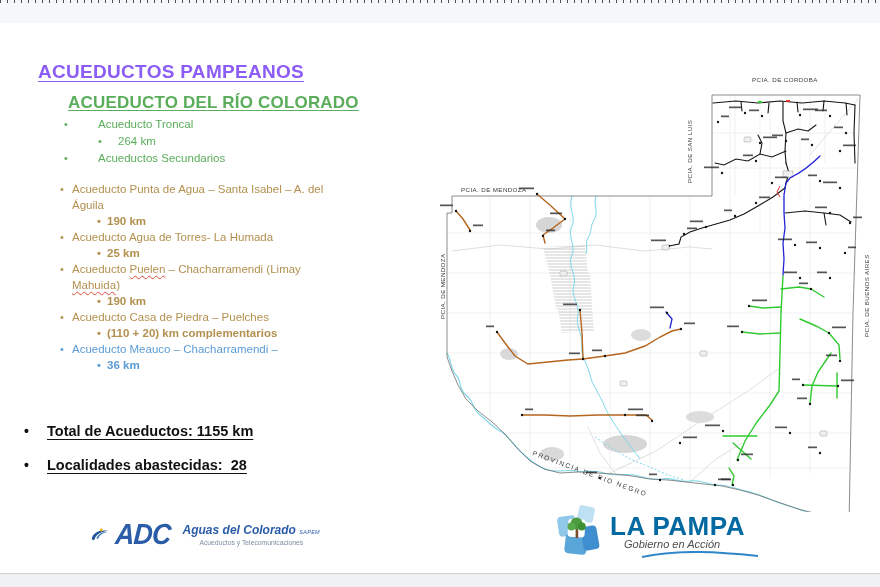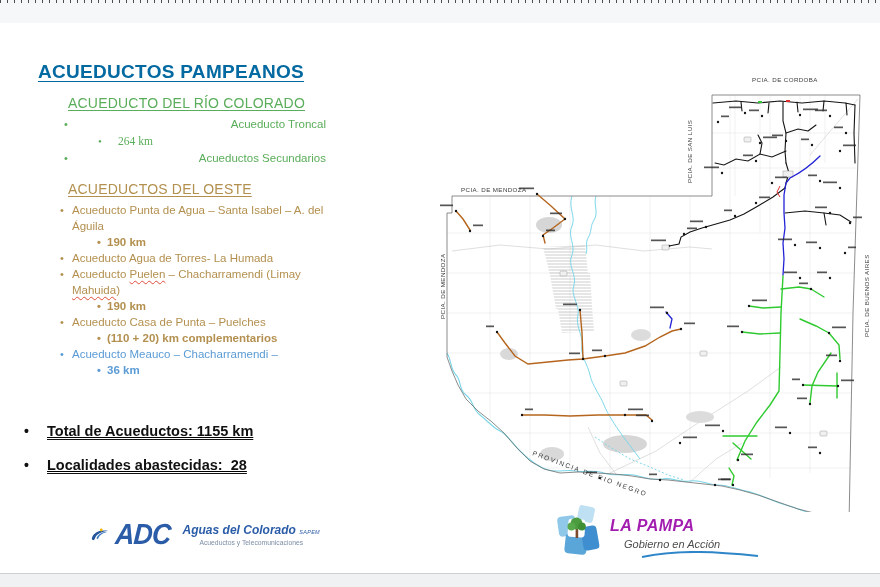--- a/index.html
+++ b/index.html
@@ -19,45 +19,45 @@
   }
   .bottombar{
     position:absolute;left:0;top:573px;width:880px;height:14px;
     background:#eff1f2;border-top:1px solid #ccd0d2;
   }
   .slide{position:absolute;left:0;top:23px;width:880px;height:550px;background:#fff;}
 
   
   .title{
     position:absolute;left:38px;top:38px;margin:0;
-    font-size:19px;font-weight:bold;letter-spacing:.3px;color:#0369a1;
+    font-size:19px;font-weight:bold;letter-spacing:.3px;color:#8b5cf6;
     text-decoration:underline;text-underline-offset:3px;white-space:nowrap;
   }
   .sections{position:absolute;left:60px;top:72px;width:266px;}
   .section{font-size:11.5px;line-height:16px;}
   .sec-heading{
-    font-weight:normal;font-size:14px;letter-spacing:.2px;
+    font-weight:bold;font-size:17px;letter-spacing:.2px;
     text-decoration:underline;text-underline-offset:2px;
     margin:0 0 5px 8px;white-space:nowrap;
   }
   .section.first .it{line-height:17px;}
   .section + .section{margin-top:14px;}
   .it{position:relative;}
   .it::before{content:"\2022";position:absolute;font-size:11px;}
-  .g1{padding-left:38px;text-align:right;} .g1::before{left:4px;}
-  .g2{padding-left:58px;font-family:Liberation Serif, serif;} .g2::before{left:38px;}
+  .g1{padding-left:38px;} .g1::before{left:4px;}
+  .g2{padding-left:58px;} .g2::before{left:38px;}
   .o1{padding-left:12px;} .o1::before{left:0px;}
   .o2{padding-left:47px;font-weight:bold;} .o2::before{left:37px;}
   .sp{
     text-decoration:underline;text-decoration-style:wavy;
     text-decoration-color:#e04b3a;text-decoration-thickness:1px;
     text-underline-offset:2px;
     text-align:right;
   }
-  .totals{position:absolute;left:20px;top:400px;list-style:none;margin:0;padding:0;text-decoration:underline;}
+  .totals{position:absolute;left:20px;top:400px;list-style:none;margin:0;padding:0;}
   .totals .tot{
     position:relative;padding-left:27px;margin-bottom:18px;
     font-size:14.5px;font-weight:bold;color:#111;white-space:pre-wrap;
     text-decoration:underline;text-underline-offset:3px;
   }
   .totals .tot::before{content:"\2022";position:absolute;left:4px;font-size:14px;text-decoration:none;}
 
   
   .mapwrap{position:absolute;left:430px;top:17px;width:452px;height:472px;}
   .mapwrap text{font-family:"Liberation Sans",sans-serif;fill:#3c3c3c;}
@@ -69,48 +69,48 @@
     font-size:29px;font-weight:bold;font-style:italic;color:#2b5ca8;
     transform:scaleX(.92) skewX(-4deg);letter-spacing:-1px;line-height:30px;margin-left:2px;
   }
   .adc .tx{margin-left:10px;}
   .adc .l1{font-size:12px;font-style:italic;font-weight:bold;color:#2b5ca8;white-space:nowrap;}
   .adc .l1 .suf{font-size:5.5px;font-weight:normal;letter-spacing:.3px;}
   .adc .l2{font-size:6.8px;color:#7d8ea4;text-align:center;margin-top:2px;white-space:nowrap;}
 
   .lp{position:absolute;left:556px;top:481px;width:210px;height:66px;display:flex;}
   .lp .tx{margin-left:8px;padding-top:12px;}
-  .lp .n{font-size:16px;font-weight:bold;color:#a21caf;letter-spacing:.5px;line-height:20px;white-space:nowrap;font-style:italic;}
+  .lp .n{font-size:26px;font-weight:bold;color:#0369a1;letter-spacing:.5px;line-height:20px;white-space:nowrap;}
   .lp .t{font-size:11px;font-style:italic;color:#4d4d4d;margin:2px 0 0 14px;white-space:nowrap;}
   .lp .sw{margin:1px 0 0 30px;display:block;}
 </style>
 </head>
 <body>
 
 <div class="ruler"></div>
 
 <div class="slide">
 
   <h1 class="title">ACUEDUCTOS PAMPEANOS</h1>
 
   <div class="sections" id="sections">
       <div class="section first" style="color: rgb(90, 173, 90);">
         <div class="sec-heading">ACUEDUCTO DEL RÍO COLORADO</div>
         <div class="it g1">Acueducto Troncal</div>
         <div class="it g2">264 km</div>
         <div class="it g1">Acueductos Secundarios</div>
       </div>
       <div class="section" style="color: rgb(179, 144, 79);">
-        <div class="sec-heading">ACUEDUCTOS DEL OESTE</div>
         <div class="it o1">Acueducto Punta de Agua – Santa Isabel – A. del Águila</div>
         <div class="it o2">190 km</div>
         <div class="it o1">Acueducto Agua de Torres- La Humada</div>
+        <div class="it o2">25 km</div>
         <div class="it o1">Acueducto <span class="sp">Puelen</span> – Chacharramendi (Limay <span class="sp">Mahuida</span>)</div>
         <div class="it o2">190 km</div>
-        <div class="it o1">Acueducto Casa de Punta – Puelches</div>
+        <div class="it o1">Acueducto Casa de Piedra – Puelches</div>
         <div class="it o2">(110 + 20) km complementarios</div>
         <div class="it o1" style="color: rgb(91, 155, 213);">Acueducto Meauco – Chacharramendi –</div>
         <div class="it o2" style="color: rgb(91, 155, 213);">36 km</div>
       </div>
     </div>
 
   <ul class="totals" id="totals">
       <li class="tot">Total de Acueductos: 1155 km</li>
       <li class="tot">Localidades abastecidas:  28</li>
     </ul>

